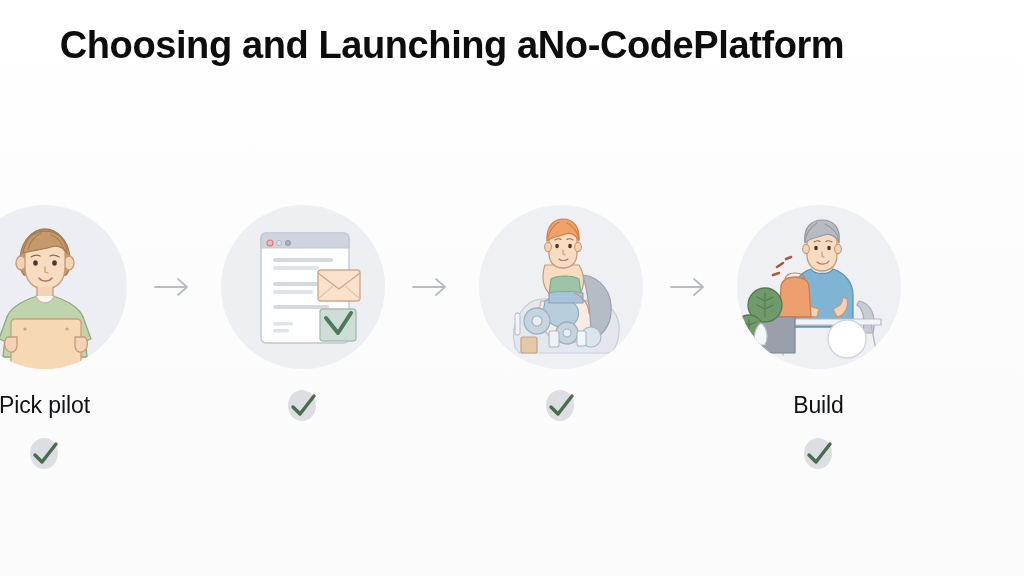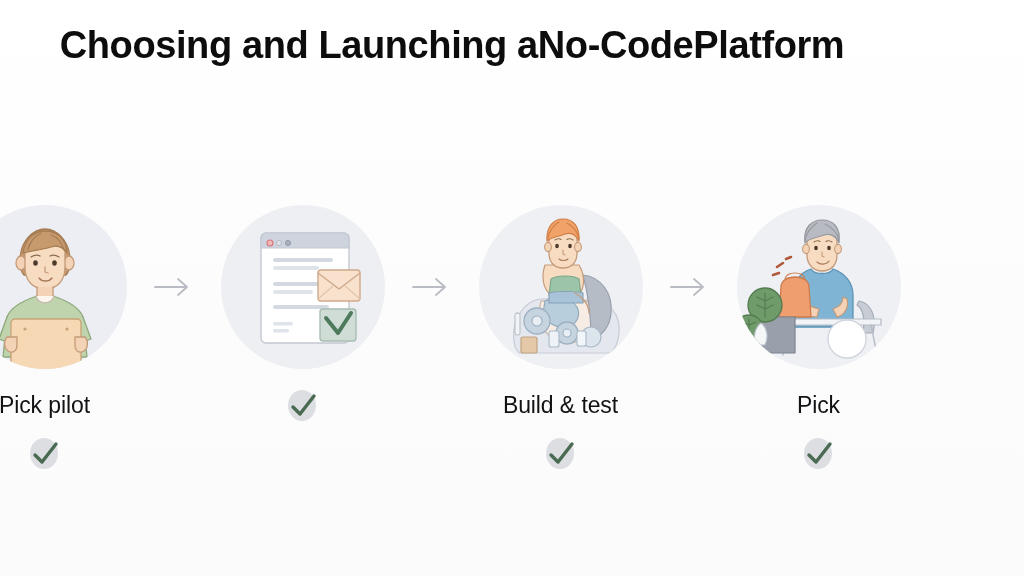--- a/index.html
+++ b/index.html
@@ -270,21 +270,20 @@
             <ellipse cx="91" cy="41" rx="1.8" ry="2.2" fill="#4b3a2c"></ellipse>
             <path d="M76 35 C78 33.5 81 33.5 82 34.5" fill="none" stroke="#8a6b4e" stroke-width="1.1"></path>
             <path d="M88 34.5 C89 33.5 92 33.5 94 35" fill="none" stroke="#8a6b4e" stroke-width="1.1"></path>
             <path d="M84 45 L84 49 L86 50" fill="none" stroke="#c49a78" stroke-width="1.1"></path>
             <path d="M80 54 C82 56 87 56 89 54" fill="none" stroke="#a9795a" stroke-width="1.1"></path>
 
             <path d="M96 88 C104 92 110 100 110 108" fill="none" stroke="#c49a78" stroke-width="1.3"></path>
           </g>
         </svg>
       </div>
-      <div class="step-label">Build &amp; test</div>
       <div class="check">
         <div class="disc"></div>
         <svg viewBox="0 0 36 36" xmlns="http://www.w3.org/2000/svg">
           <path d="M8 19 L15 26 L29 8" fill="none" stroke="#4a6a52" stroke-width="3.4" stroke-linecap="round" stroke-linejoin="round"></path>
         </svg>
       </div>
     </div>
 
     <div class="arrow">
       <svg width="42" height="22" viewBox="0 0 42 22" xmlns="http://www.w3.org/2000/svg">
@@ -335,21 +334,21 @@
             <circle cx="110" cy="134" r="19" fill="#ffffff" stroke="#cfd4dc" stroke-width="1.3"></circle>
 
             <circle cx="28" cy="100" r="17" fill="#6f9a6a" stroke="#547a50" stroke-width="1.3"></circle>
             <path d="M28 88 L28 112 M28 96 L20 92 M28 96 L36 92 M28 104 L20 100 M28 104 L36 100" fill="none" stroke="#547a50" stroke-width="1.1"></path>
             <circle cx="12" cy="124" r="14" fill="#6f9a6a" stroke="#547a50" stroke-width="1.3"></circle>
             <path d="M12 114 L12 136 M12 120 L5 117 M12 120 L19 117" fill="none" stroke="#547a50" stroke-width="1.1"></path>
             <path d="M24 118 C30 122 32 132 28 140 L18 140 C16 132 18 122 24 118 Z" fill="#f4f6f8" stroke="#b6bcc6" stroke-width="1.2"></path>
           </g>
         </svg>
       </div>
-      <div class="step-label">Pick</div>
+      <div class="step-label">Build</div>
       <div class="check">
         <div class="disc"></div>
         <svg viewBox="0 0 36 36" xmlns="http://www.w3.org/2000/svg">
           <path d="M8 19 L15 26 L29 8" fill="none" stroke="#4a6a52" stroke-width="3.4" stroke-linecap="round" stroke-linejoin="round"></path>
         </svg>
       </div>
     </div>
 
   </div>
 </div>

